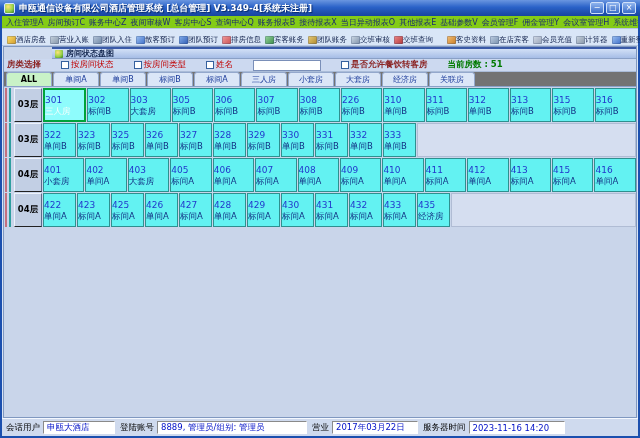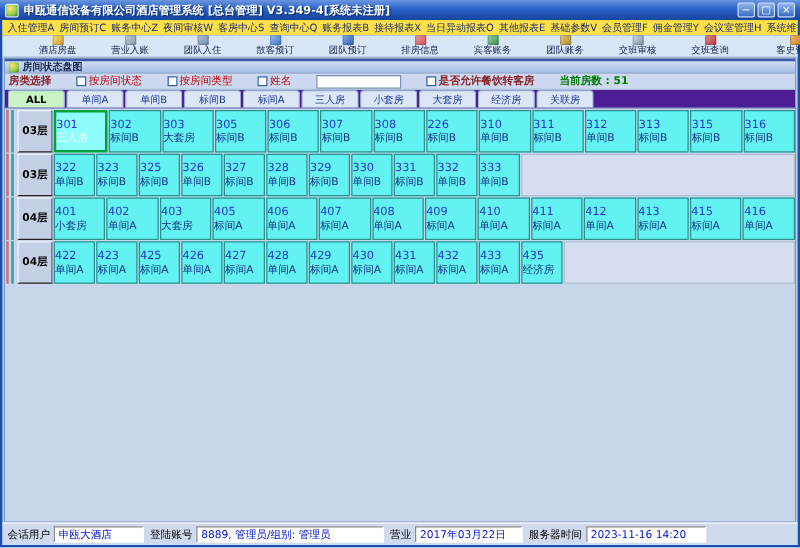--- a/index.html
+++ b/index.html
@@ -15,28 +15,28 @@
   .app-icon { width:11px; height:11px; border-radius:2px; flex:none;
     background:radial-gradient(circle at 35% 30%,#ffe27a 0%,#9ad24a 55%,#2f7a1f 100%); border:1px solid #d8e8ff; }
   .title-text { font-size:9px; font-weight:bold; text-shadow:1px 1px 1px #062a6a; white-space:nowrap; }
   .title-phone { font-size:9px; font-weight:bold; text-shadow:1px 1px 1px #062a6a; margin-left:10px; white-space:nowrap; }
   .win-controls { margin-left:auto; display:flex; gap:2px; }
   .win-btn { width:14px; height:12px; display:flex; align-items:center; justify-content:center;
     background:linear-gradient(180deg,#8fb4ee,#3a6cc8); border:1px solid #cfe0fa; border-radius:2px;
     color:#fff; font-size:8px; line-height:1; cursor:default; }
 
   
-  .menubar { height:13px; display:flex; align-items:center; background:#fde047; border-bottom:1px solid #b6c6e0; padding-left:2px; overflow:hidden; }
+  .menubar { height:13px; display:flex; align-items:center; background:#84cc16; border-bottom:1px solid #b6c6e0; padding-left:2px; overflow:hidden; }
   .menu-item { font-size:8px; color:#1c2c6e; padding:0 2px; white-space:nowrap; }
 
   
   .toolbar { height:17px; display:flex; align-items:flex-end; background:#d9e6f7; border-bottom:1px solid #b6c6e0; padding:0 2px 1px 4px; }
   .tool-group { display:flex; align-items:flex-end; }
   .tool-group.right { margin-left:10px; }
-  .tool-btn { display:flex; flex-direction:column; align-items:center; padding:0 1px; margin-right:2px;margin-left:24px; }
+  .tool-btn { display:flex; flex-direction:row; align-items:center; padding:0 1px; margin-right:2px; }
   .tool-icon { width:9px; height:8px; border-radius:1px; margin-bottom:0; box-shadow:0 0 0 1px rgba(40,60,100,.25) inset; }
   .tool-label { font-size:7.5px; color:#10204a; white-space:nowrap; line-height:8px; }
   [data-name="hotel-rooms-board-icon"]{background:linear-gradient(135deg,#ffe06a,#d09a2c);}
   [data-name="business-income-icon"]{background:linear-gradient(135deg,#c8d4e0,#8494a8);}
   [data-name="group-checkin-icon"]{background:linear-gradient(135deg,#b8c8dc,#6e86a4);}
   [data-name="walkin-booking-icon"]{background:linear-gradient(135deg,#9ec2f2,#3f6fc8);}
   [data-name="group-booking-icon"]{background:linear-gradient(135deg,#86b0ec,#2f5cb4);}
   [data-name="room-assign-icon"]{background:linear-gradient(135deg,#f4a0a0,#c85050);}
   [data-name="guest-billing-icon"]{background:linear-gradient(135deg,#9ad8a0,#3c8a48);}
   [data-name="group-billing-icon"]{background:linear-gradient(135deg,#e8cc7a,#b08a2c);}
@@ -45,37 +45,37 @@
   [data-name="guest-history-icon"]{background:linear-gradient(135deg,#f4c078,#c87c24);}
   [data-name="inhouse-guest-icon"]{background:linear-gradient(135deg,#c0d0e4,#7890ac);}
   [data-name="member-recharge-icon"]{background:linear-gradient(135deg,#d4dce8,#98a4b8);}
   [data-name="calculator-icon"]{background:linear-gradient(135deg,#cad6e2,#8694a6);}
   [data-name="relogin-icon"]{background:linear-gradient(135deg,#9ec2f2,#3f6fc8);}
   [data-name="exit-icon"]{background:linear-gradient(135deg,#ee9090,#b03434);}
 
   
   .panel { flex:1; display:flex; flex-direction:column; border:1px solid #8098c0; margin:0 1px; min-height:0; background:#c9d5ea; }
   .panel-header { height:12px; display:flex; align-items:center; gap:3px; padding:0 3px;
-    background:linear-gradient(180deg,#d2e0f6,#a6bde6); border-top:2px solid #3a5aa8; border-bottom:1px solid #8aa0c6; }
+    background:linear-gradient(180deg,#d2e0f6,#a6bde6); border-top:2px solid #3a5aa8; border-bottom:1px solid #8aa0c6;margin-left:48px; }
   .panel-icon { width:8px; height:8px; border-radius:1px;
     background:radial-gradient(circle at 35% 30%,#ffe27a 0%,#9ad24a 55%,#2f7a1f 100%); }
   .panel-title { font-size:8px; font-weight:bold; color:#13264e; }
 
   
   .filterbar { height:13px; display:flex; align-items:center; background:#ccd9f0; border-bottom:1px solid #aabcd8; padding-left:3px; gap:20px; }
   .f-label-maroon { color:#8b2424; font-size:8.5px; font-weight:bold; white-space:nowrap; }
   .cb-group { display:flex; align-items:center; gap:2px; white-space:nowrap; }
   .checkbox { width:8px; height:8px; background:#fff; border:1px solid #35609e; display:inline-block; }
   .cb-label { color:#c00000; font-size:8.5px; }
   .name-input { width:68px; height:11px; border:1px solid #7a8fb8; background:#fff; font-size:8px; padding:0 2px; }
   .room-count { color:#007a00; font-size:8.5px; font-weight:bold; white-space:nowrap; }
   .room-count .cnt { color:#007a00; }
 
   
-  .tabbar { height:15px; display:flex; align-items:flex-end; padding-left:2px; background:#4c1d95; border-bottom:1px solid #8aa0c8; }
+  .tabbar { height:15px; display:flex; align-items:flex-end; padding-left:2px; background:#737373; border-bottom:1px solid #8aa0c8; }
   .tab { width:46px; height:14px; display:flex; align-items:center; justify-content:center;
     background:#dbe6f7; border:1px solid #94a8cc; border-bottom:none; border-radius:3px 3px 0 0;
     font-size:8px; color:#1a3a9a; margin-right:1px; white-space:nowrap; overflow:hidden; }
   .tab.active { background:#c9f2c7; color:#000; font-weight:bold; }
 
   
   .grid { flex:1; background:#c9d5ea; padding-top:1px; overflow:hidden; }
   .room-row { display:flex; height:34px; margin-bottom:1px; }
   .row-gutter { width:10px; flex:none; display:flex; gap:2px; padding-left:1px; }
   .stripe { width:2px; height:100%; }

